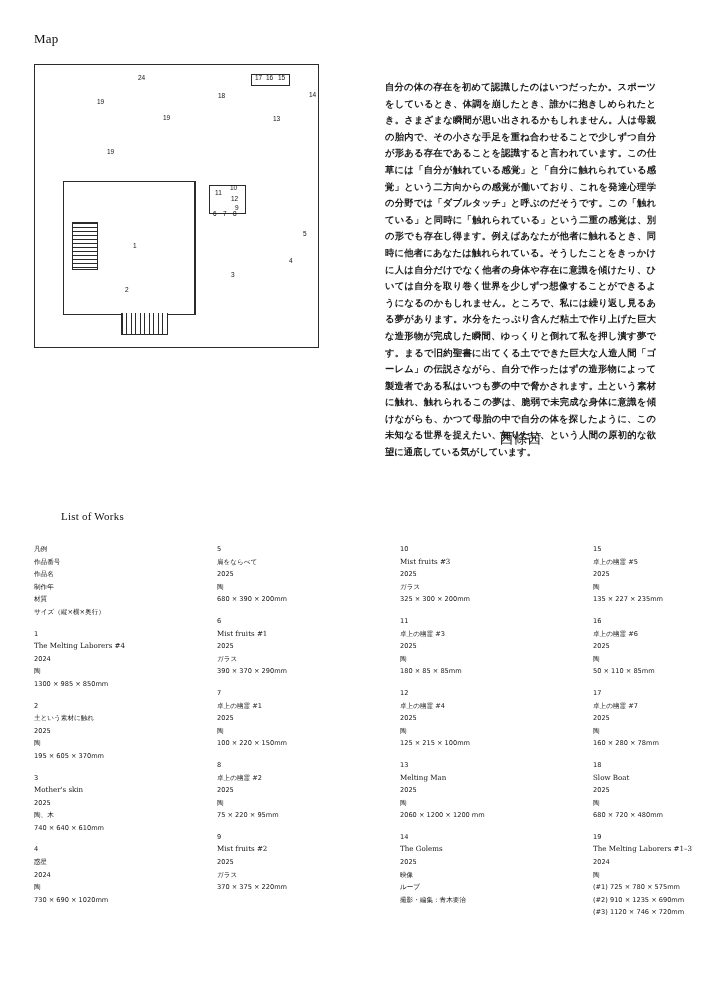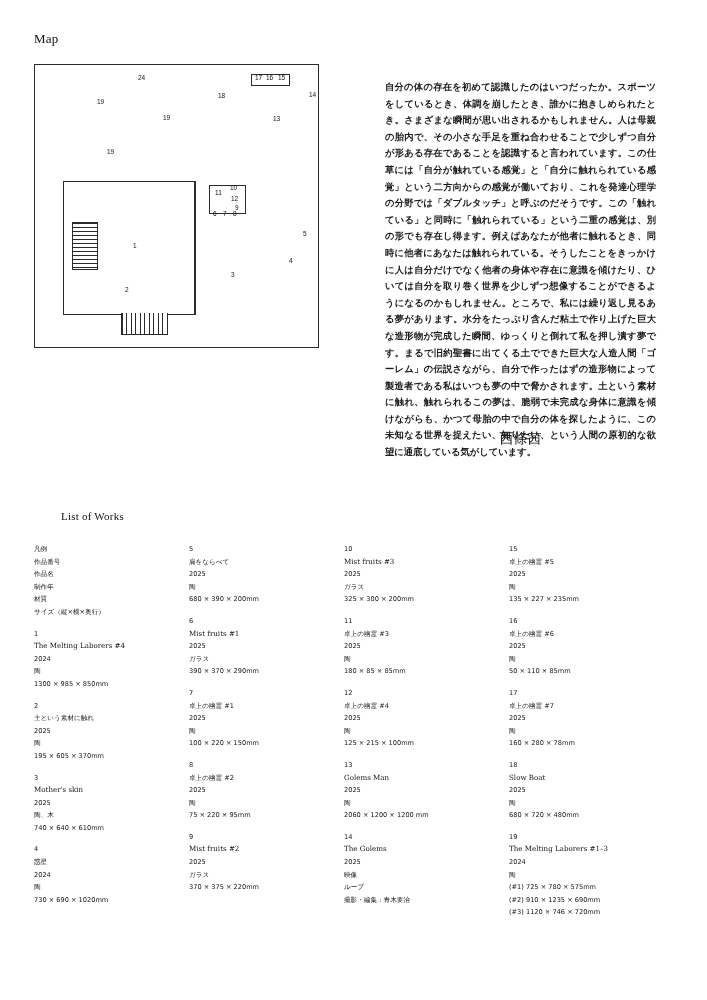--- a/index.html
+++ b/index.html
@@ -165,20 +165,21 @@
   }
 
   .works-grid {
     position: absolute;
     left: 34px;
     top: 543px;
     width: 640px;
     display: grid;
     grid-template-columns: 155px 155px 165px 165px;
     column-gap: 0px;
+    gap: 28px;
   }
   .works-col {
     font-family: "DejaVu Sans", sans-serif;
     font-size: 6.6px;
     line-height: 12.6px;
     color: #151515;
   }
   .work-entry {
     margin-bottom: 9px;
   }
@@ -332,21 +333,21 @@
         </div>
         <div class="work-entry">
           <span class="work-num">12</span>
           <span class="work-line">卓上の幽霊 #4</span>
           <span class="work-line">2025</span>
           <span class="work-line">陶</span>
           <span class="work-line">125 × 215 × 100mm</span>
         </div>
         <div class="work-entry">
           <span class="work-num">13</span>
-          <span class="work-line italic">Golems Man</span>
+          <span class="work-line italic">Melting Man</span>
           <span class="work-line">2025</span>
           <span class="work-line">陶</span>
           <span class="work-line">2060 × 1200 × 1200 mm</span>
         </div>
         <div class="work-entry">
           <span class="work-num">14</span>
           <span class="work-line italic">The Golems</span>
           <span class="work-line">2025</span>
           <span class="work-line">映像</span>
           <span class="work-line">ループ</span>

